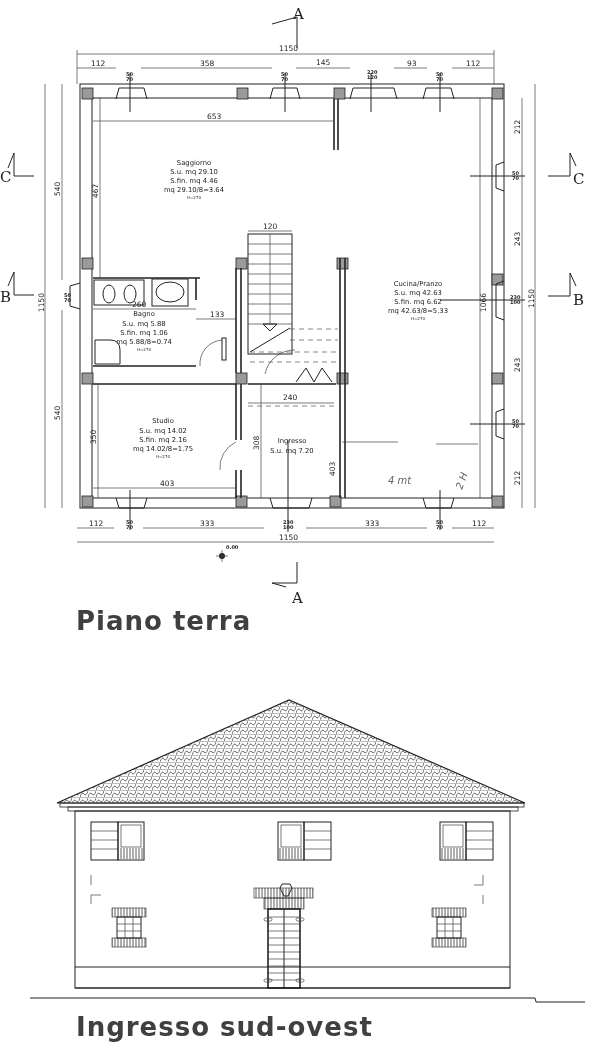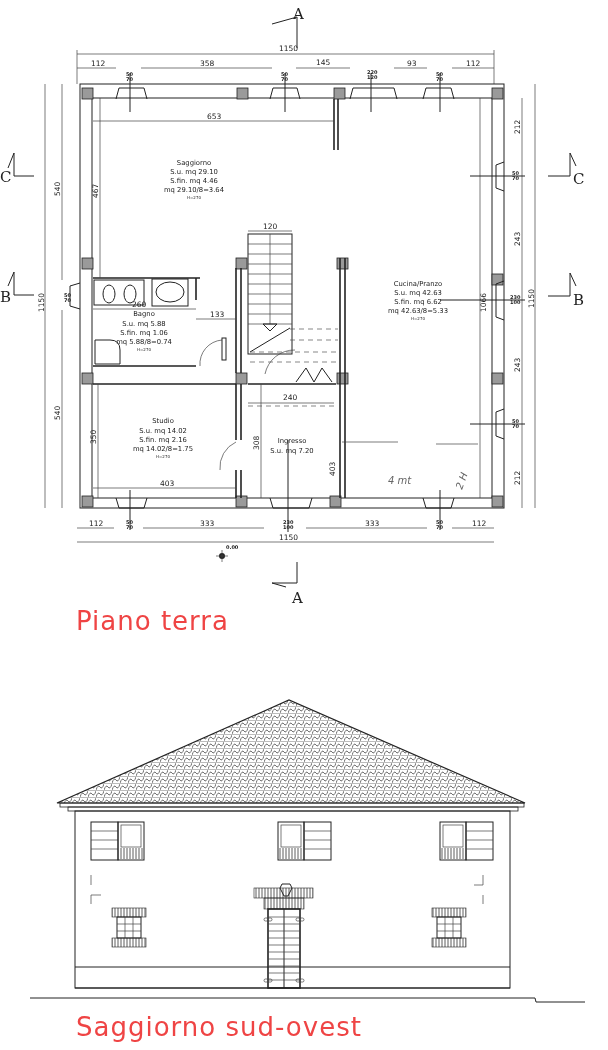--- a/index.html
+++ b/index.html
@@ -8,21 +8,21 @@
   .ln { stroke:#222; fill:none; stroke-width:1; }
   .ln2 { stroke:#222; fill:none; stroke-width:1.6; }
   .thin { stroke:#444; fill:none; stroke-width:0.7; }
   .dash { stroke:#555; fill:none; stroke-width:0.7; stroke-dasharray:5 4; }
   .pillar { fill:#9a9a9a; stroke:#222; stroke-width:0.8; }
   .dim { font-family:"DejaVu Sans", sans-serif; font-size:7.5px; fill:#222; }
   .dimsm { font-family:"DejaVu Sans", sans-serif; font-size:5px; fill:#222; font-weight:bold; }
   .room { font-family:"DejaVu Sans", sans-serif; font-size:6.8px; fill:#222; text-anchor:middle; }
   .roomsm { font-family:"DejaVu Sans", sans-serif; font-size:4px; fill:#222; text-anchor:middle; }
   .sec { font-family:"DejaVu Serif", serif; font-size:15px; fill:#222; }
-  .title { position:absolute; font-family:"DejaVu Sans", sans-serif; font-weight:400; color:#ef4444; letter-spacing:1px; }
+  .title { position:absolute; font-family:"DejaVu Sans", sans-serif; font-weight:700; color:#404040; letter-spacing:1px; }
   .hand { font-family:"DejaVu Sans", sans-serif; font-size:10px; fill:#666; font-style:italic; }
 </style>
 </head>
 <body>
 
 <svg width="608" height="1050" viewBox="0 0 608 1050">
 
   <g>
 
     <g>
@@ -346,21 +346,21 @@
     <polyline class="thin" points="483,875 483,885 474,885"></polyline>
     <line class="thin" x1="483" y1="895" x2="483" y2="904"></line>
 
     <line class="ln" x1="30" y1="998" x2="535" y2="998"></line>
     <line class="ln" x1="75" y1="988" x2="510" y2="988"></line>
     <polyline class="ln" points="535,998 536,1002 585,1002"></polyline>
   </g>
 </svg>
 
 <div class="title" style="left:76px; top:606px; font-size:26px;">Piano terra</div>
-<div class="title" style="left:76px; top:1012px; font-size:26px;">Saggiorno sud-ovest</div>
+<div class="title" style="left:76px; top:1012px; font-size:26px;">Ingresso sud-ovest</div>
 
 <svg width="608" height="1050" viewBox="0 0 608 1050">
   <g>
     <text class="room" x="194" y="165">Saggiorno</text>
     <text class="room" x="194" y="174">S.u.  mq  29.10</text>
     <text class="room" x="194" y="183">S.fin.  mq  4.46</text>
     <text class="room" x="194" y="192">mq  29.10/8=3.64</text>
     <text class="roomsm" x="194" y="199">H=270</text>
   </g>
   <g>

